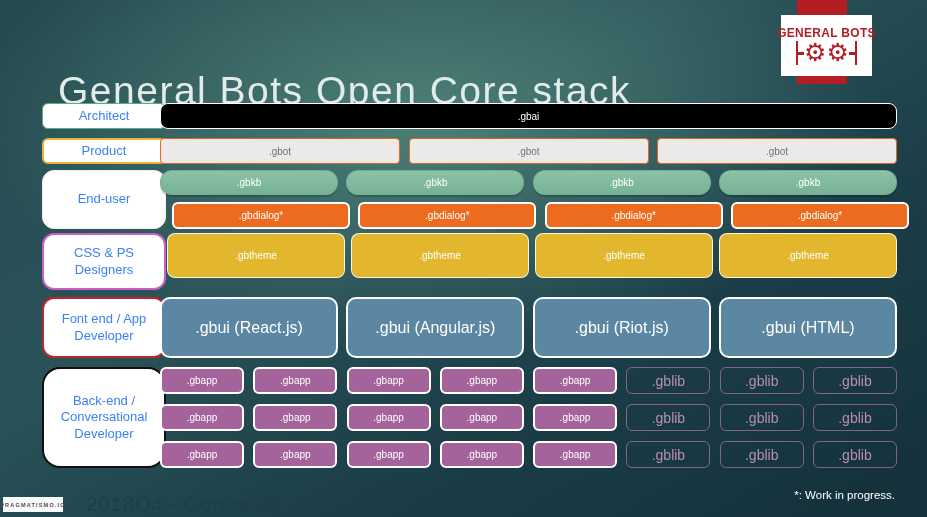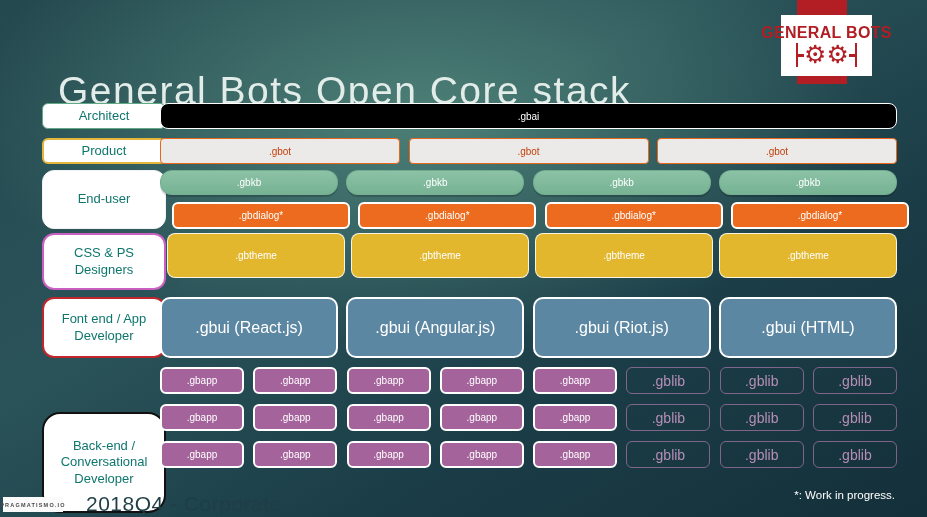--- a/index.html
+++ b/index.html
@@ -12,45 +12,45 @@
       linear-gradient(150deg,#24494f 0%,#2a5359 38%,#1b3d47 68%,#14303a 100%);
   }
   .title{
     position:absolute;left:58px;top:36px;
     font-size:39px;font-weight:400;letter-spacing:1.5px;color:#e2ece9;margin-top:33px;
   }
   
   .logo-bar{position:absolute;left:797px;top:0;width:50px;height:84px;background:#b21e23;}
   .logo-card{position:absolute;left:781px;top:15px;width:91px;height:61px;background:#ffffff;
     display:flex;flex-direction:column;align-items:center;justify-content:center;gap:1px;}
-  .logo-text{color:#b21e23;font-weight:bold;font-size:16px;letter-spacing:.3px;white-space:nowrap;}
+  .logo-text{color:#b21e23;font-weight:bold;font-size:12px;letter-spacing:.3px;white-space:nowrap;}
   .logo-art{display:flex;align-items:center;color:#b21e23;}
   .logo-art .vline{width:2.5px;height:24px;background:#b21e23;}
   .logo-art .hline{width:6px;height:3px;background:#b21e23;}
   .logo-art .gear{font-size:25px;line-height:24px;font-family:"DejaVu Sans",sans-serif;}
   
   .role{
-    position:absolute;left:42px;width:124px;background:#ffffff;color:#0f766e;
+    position:absolute;left:42px;width:124px;background:#ffffff;color:#3b82f6;
     display:flex;align-items:center;justify-content:center;text-align:center;
     font-size:13px;line-height:1.25;padding:2px 6px;
   }
   .role-architect{top:103px;height:26px;border:1.5px solid #5fa985;border-radius:6px;}
   .role-product{top:138px;height:26px;border:2px solid #e5b63c;border-radius:6px;}
   .role-enduser{top:170px;height:59px;border:1px solid #f2f2f2;border-radius:12px;}
   .role-designers{top:233px;height:57px;border:2px solid #c95fc0;border-radius:12px;}
   .role-frontend{top:297px;height:61px;border:2px solid #c0262c;border-radius:12px;}
-  .role-backend{top:367px;height:101px;border:2px solid #111;border-radius:18px;margin-top:45px;}
+  .role-backend{top:367px;height:101px;border:2px solid #111;border-radius:18px;}
   
   .row{position:absolute;left:160px;width:737px;display:flex;justify-content:space-between;}
   .box{display:flex;align-items:center;justify-content:center;text-align:center;
     font-size:10px;color:#fff;}
   .gbai{top:103px;height:26px;}
   .gbai .box{width:737px;background:#000;border:1.5px solid #fff;border-radius:8px;}
   .gbot-row{top:138px;height:26px;}
-  .gbot{width:240px;background:#eceae8;border:1.5px solid #e8671b;border-radius:4px;color:#c2410c;}
+  .gbot{width:240px;background:#eceae8;border:1.5px solid #e8671b;border-radius:4px;color:#737373;}
   .gbkb-row{top:170px;height:25px;}
   .gbkb{width:178px;border-radius:12px;border:1px solid rgba(110,170,140,.8);
     background:linear-gradient(#8cc2a6,#76b293);box-shadow:0 2px 0 rgba(0,0,0,.18);}
   .gbdialog-row{top:202px;height:27px;margin-left:12px;}
   .gbdialog{width:178px;background:#ec6b1e;border:2px solid #fff;border-radius:6px;}
   .gbtheme-row{top:233px;height:45px;padding-left:7px;}
   .gbtheme{width:178px;background:#e3b72d;border:1px solid rgba(255,255,255,.85);border-radius:8px;}
   .gbui-row{top:297px;height:61px;}
   .gbui{width:178px;background:#5c87a2;border:2px solid #fff;border-radius:10px;font-size:16px;}
   .dev-row1{top:367px;height:27px;}

